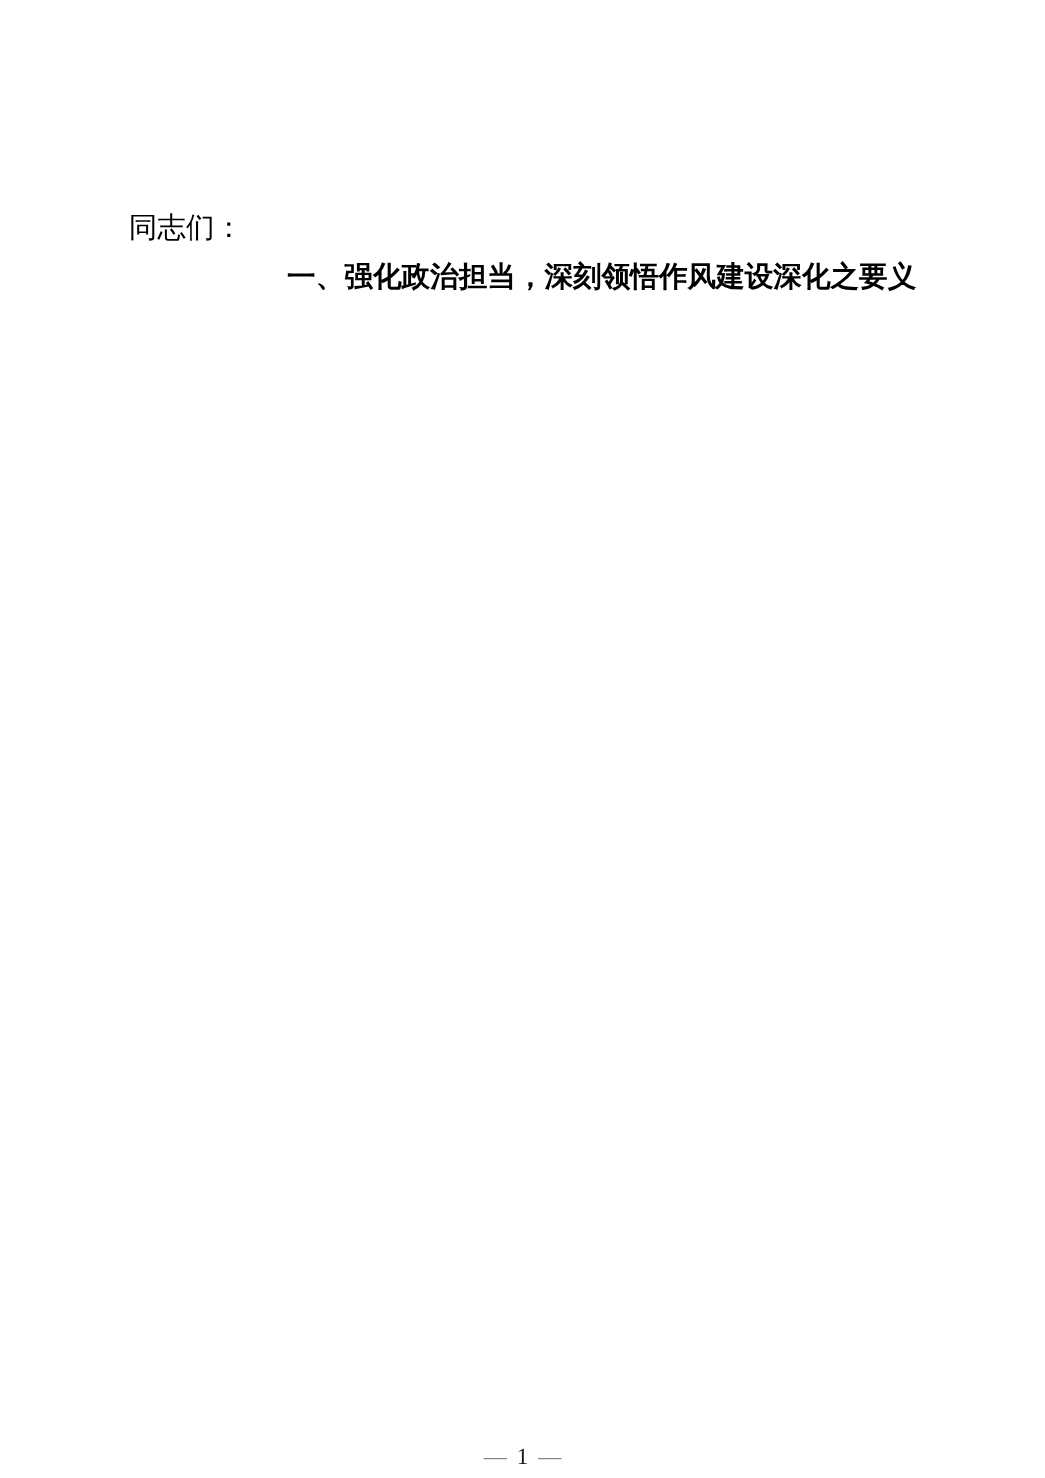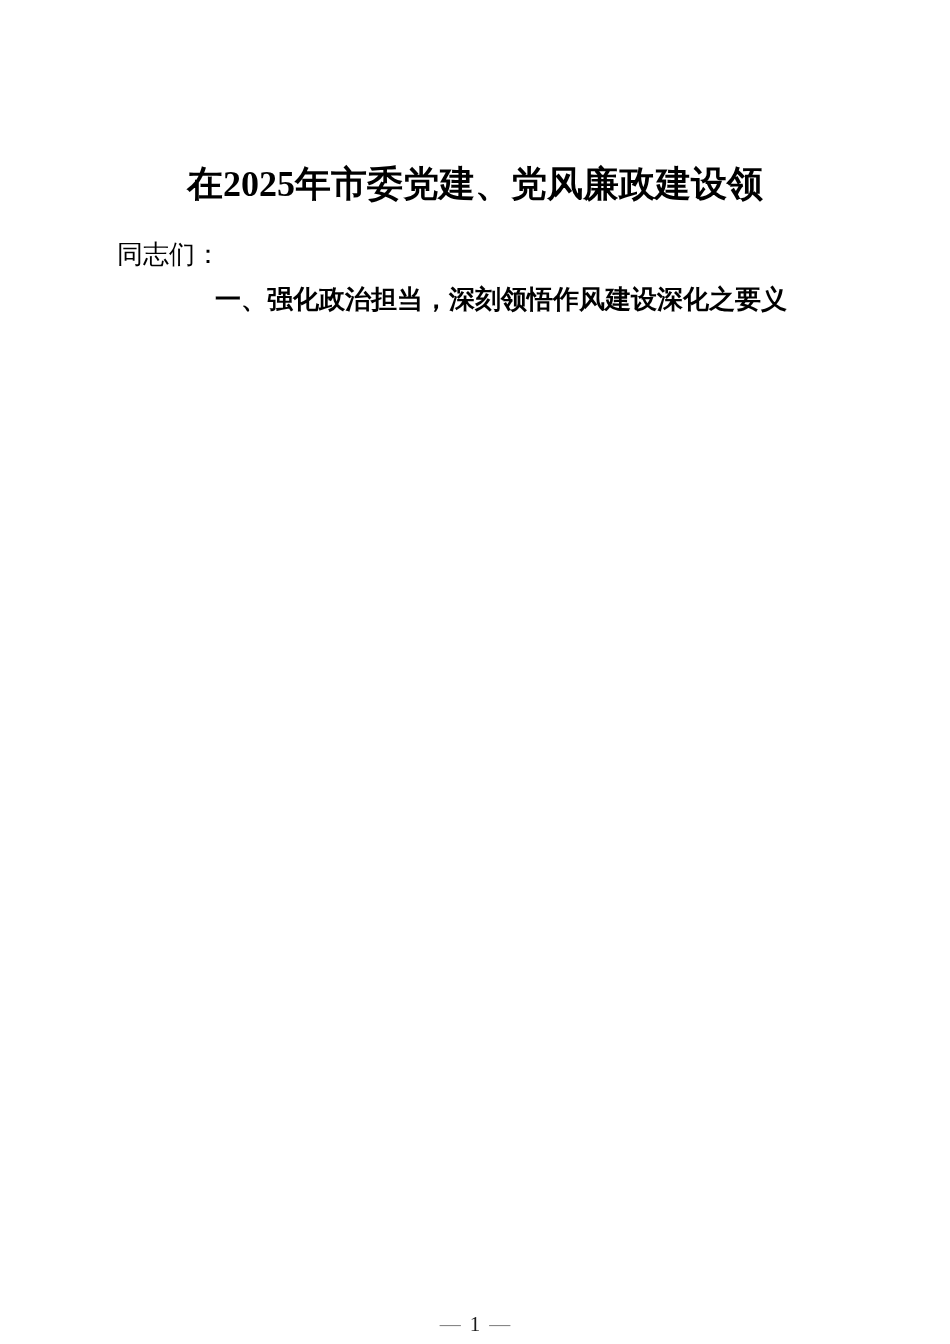--- a/index.html
+++ b/index.html
@@ -40,21 +40,21 @@
     line-height: 45px;
     text-align: justify;
     color: #000000;
     word-break: break-all;
   }
   .indent {
     text-indent: 52px;
   }
   .heading {
     font-weight: 700;
-    text-align: center;
+    text-align: right;
   }
   .footer {
     position: absolute;
     left: 0;
     right: 0;
     top: 1312px;
     text-align: center;
     font-family: "Liberation Serif", serif;
     font-size: 21px;
     line-height: 24px;
@@ -67,21 +67,20 @@
   .footer .page-num {
     color: #1a1a1a;
   }
 </style>
 </head>
 <body>
 
 <div class="page">
   <div class="content">
     <h1 class="title">
-      <span class="title-line">在2025年市委党建、党风廉政建设领</span>
     </h1>
 
     <p class="para">同志们：</p>
 
 
     <p class="para indent heading">一、强化政治担当，深刻领悟作风建设深化之要义</p>
 
   </div>
 
   <div class="footer">

